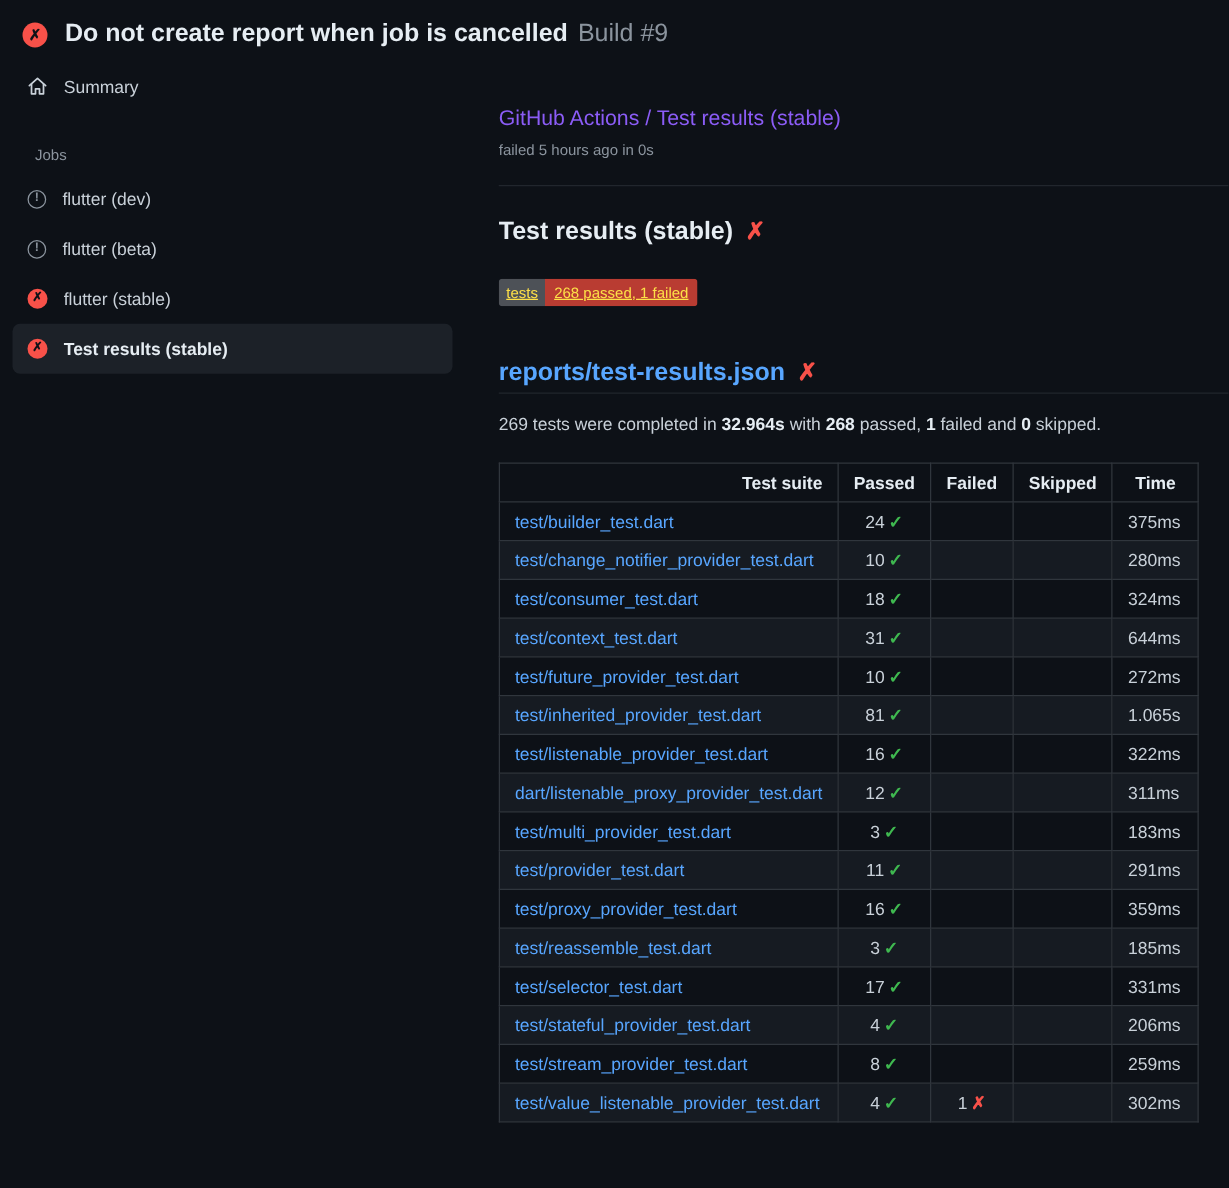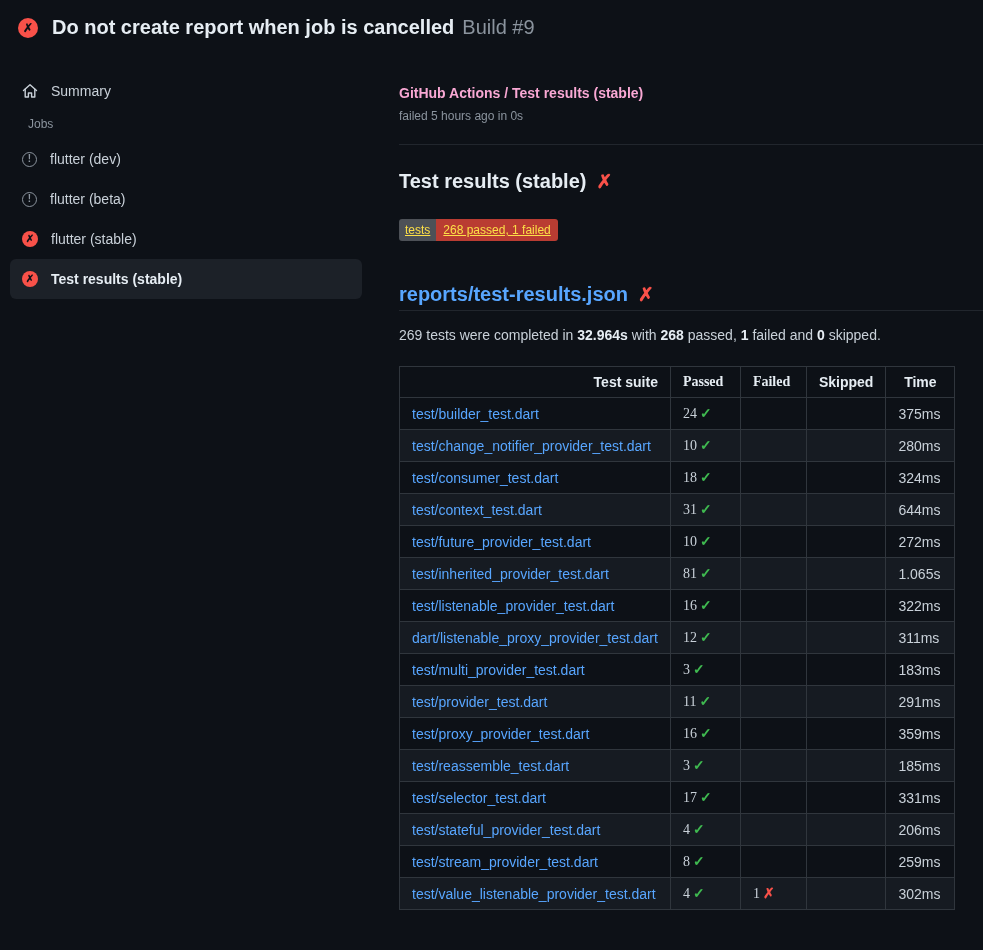--- a/index.html
+++ b/index.html
@@ -20,29 +20,29 @@
   .ci { width:16px; height:16px; border-radius:50%; display:inline-flex; align-items:center; justify-content:center;
         font-size:10px; font-weight:700; flex:0 0 auto; line-height:1; }
   .ci-fail { background:#f85149; color:#0d1117; }
   .ci-neutral { border:1.5px solid #8b949e; color:#8b949e; background:transparent; width:15px; height:15px; }
   .ci-big { width:20px; height:20px; font-size:12px; }
 
   .body-wrap { display:flex; flex:1; align-items:flex-start; }
 
   
   .sidebar { width:362px; flex:0 0 362px; padding:12px 0 0 10px; }
-  .side-item { display:flex; align-items:flex-end; gap:13px; padding:0 12px; height:38px; border-radius:6px; font-size:14px; cursor:pointer; }
+  .side-item { display:flex; align-items:flex-start; gap:13px; padding:0 12px; height:38px; border-radius:6px; font-size:14px; cursor:pointer; }
   .jobs-label { font-size:12px; color:#8b949e; margin:18px 0 8px 18px; }
   .job-item { height:40px; display:flex; align-items:center; gap:13px; padding:0 12px; border-radius:6px; font-size:14px; cursor:pointer; color:#c9d1d9; }
   .job-item.selected { background:#1c2128; color:#e6edf3; font-weight:700; }
   .home-icon { display:inline-flex; flex:0 0 auto; }
 
   
   .main { flex:1; padding:36px 0 20px 37px; }
-  .breadcrumb { font-size:14px; font-weight:700; color:#f9a8d4; }
+  .breadcrumb { font-size:17px; font-weight:400; color:#8b5cf6; }
   .run-meta { font-size:12px; color:#8b949e; margin-top:8px; }
   .divider { border:none; border-top:1px solid #21262d; margin:21px 0 25px 0; }
 
   .section-title { display:flex; align-items:center; gap:10px; font-size:20px; font-weight:700; color:#e6edf3; margin:0 0 26px 0; }
   .xmark { color:#f85149; font-weight:700; font-size:19px; line-height:1; }
 
   .badge { display:inline-flex; font-size:12px; border-radius:3px; overflow:hidden; color:#fde047; margin-bottom:42px; line-height:1.2;text-decoration:underline; }
   .badge-label { background:#4d5157; padding:4px 6px; }
   .badge-value { background:#b93c32; padding:4px 7px; }
 
@@ -55,21 +55,21 @@
 
   table.results { border-collapse:collapse; font-size:14px; table-layout:fixed; }
   .results th, .results td { border:1px solid #30363d; padding:7px 12px; overflow:hidden; white-space:nowrap; }
   .results th { font-weight:700; color:#e6edf3; text-align:right; }
   .results tbody tr:nth-child(even) { background:#161b22; }
   .c-suite { width:270px; }
   .c-passed { width:70px; }
   .c-failed { width:66px; }
   .c-skipped { width:78px; }
   .c-time { width:69px; }
-  th.c-passed, td.c-passed, th.c-failed, td.c-failed { text-align:left;font-family:Liberation Serif, serif; }
+  th.c-passed, td.c-passed, th.c-failed, td.c-failed { text-align:center; }
   th.c-skipped, td.c-skipped { text-align:center; }
   th.c-time { text-align:center; }
   td.c-time { text-align:left; color:#c9d1d9; }
   a.suite-link { color:#58a6ff; text-decoration:none; cursor:pointer; }
   .check { color:#3fb950; font-weight:700; margin-left:3px; }
   .cross { color:#f85149; font-weight:700; margin-left:3px; }
 </style>
 </head>
 <body>
 

